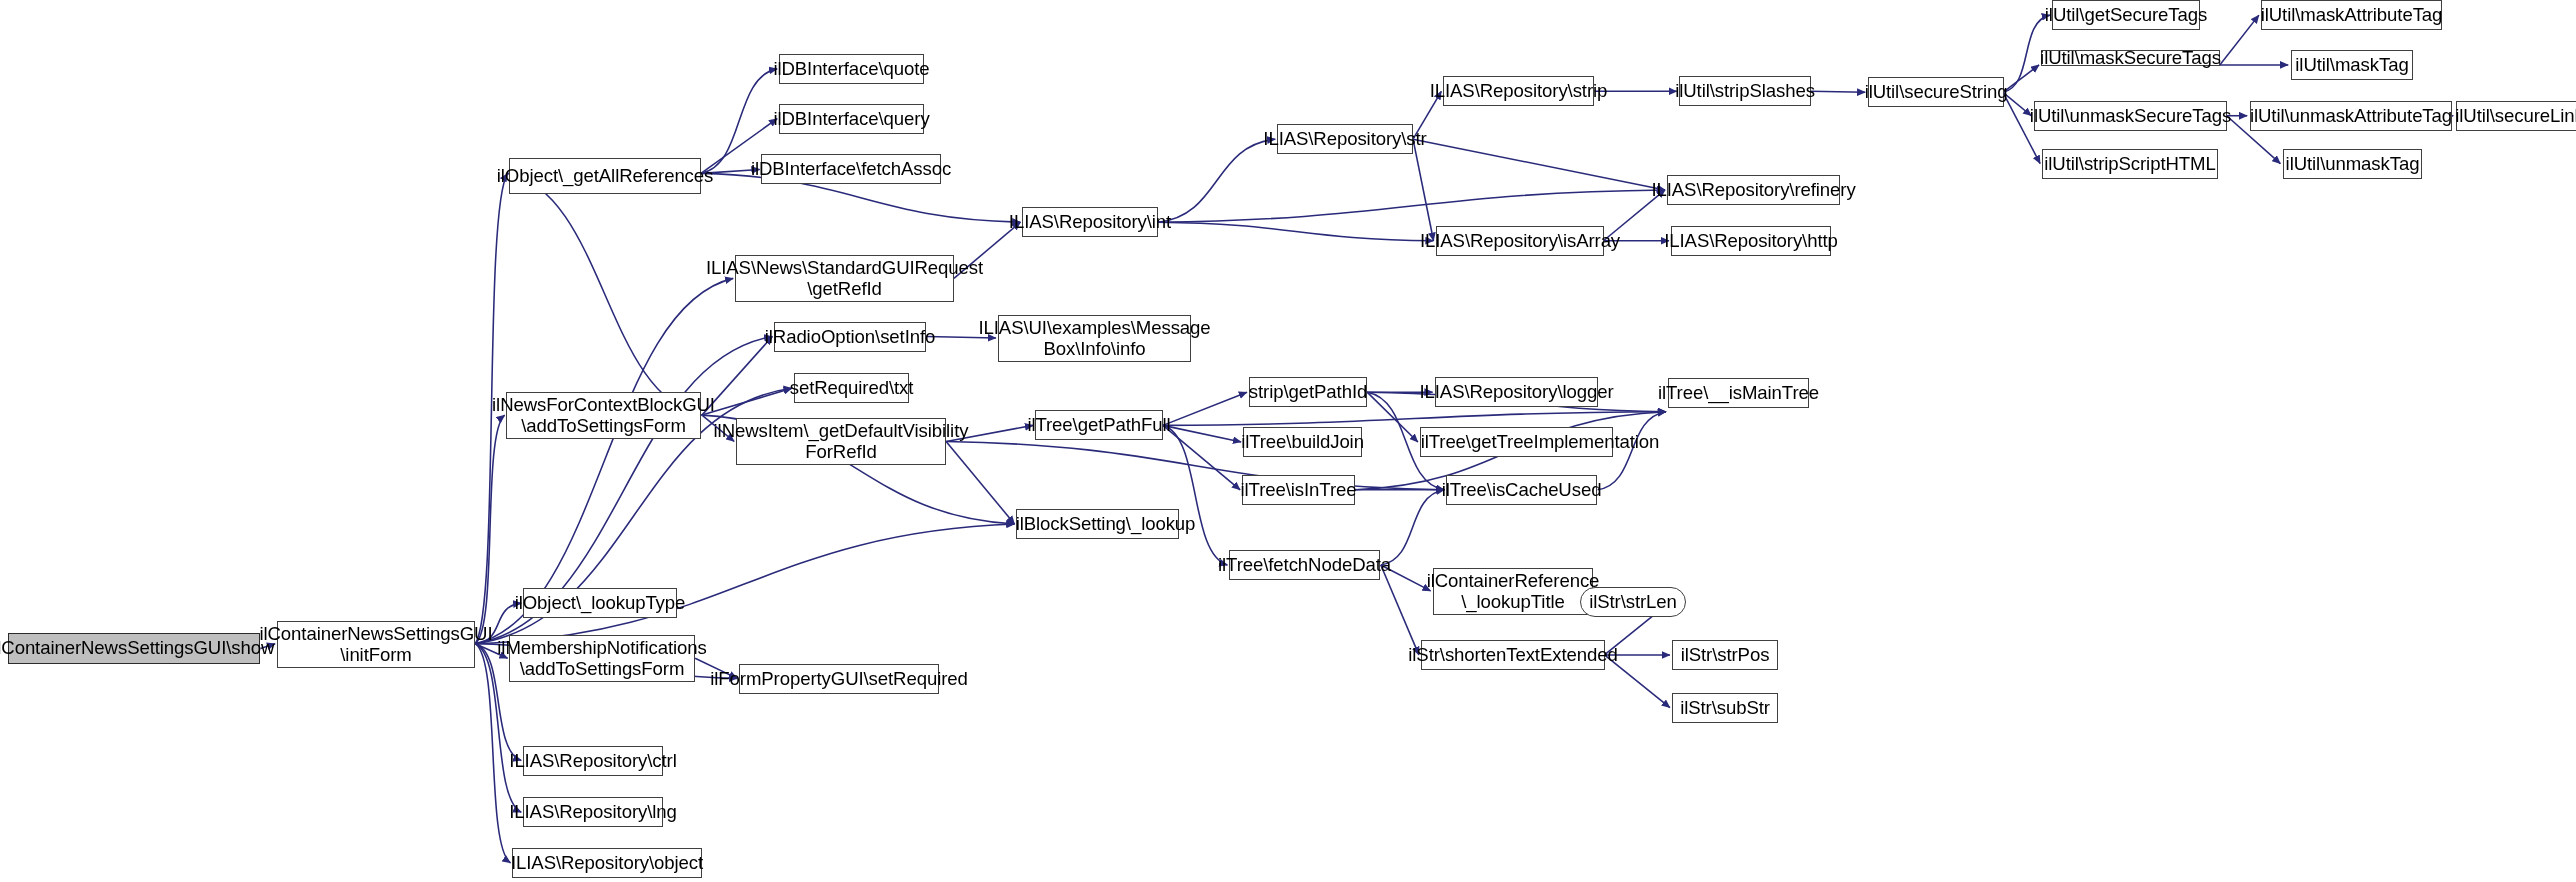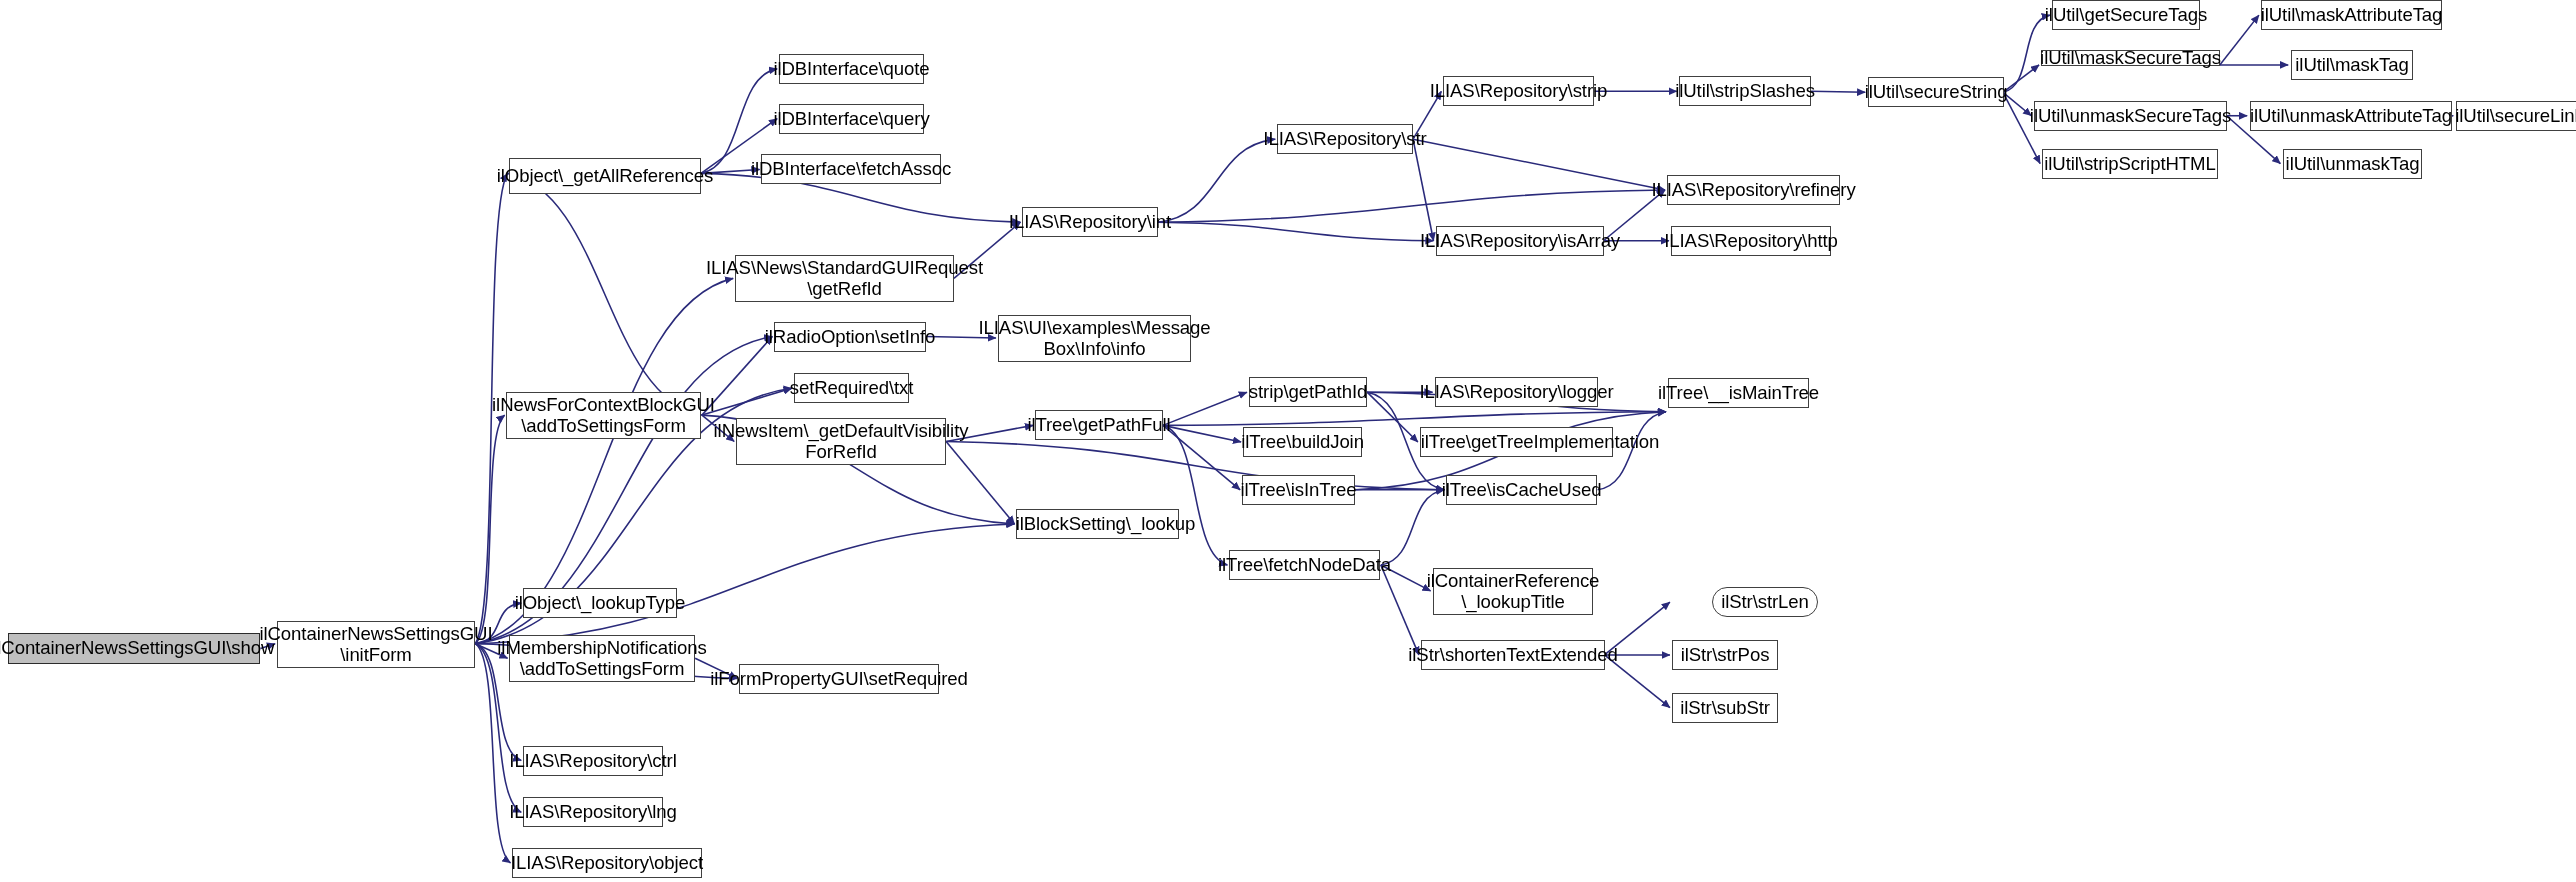--- a/index.html
+++ b/index.html
@@ -165,21 +165,21 @@
       <div class="node" style="left: 1435px; top: 377px; width: 163px; height: 30px;">ILIAS\Repository\logger</div>
       <div class="node" style="left: 1243px; top: 427px; width: 119px; height: 30px;">ilTree\buildJoin</div>
       <div class="node" style="left: 1420px; top: 427px; width: 193px; height: 30px; padding-left: 47px;">ilTree\getTreeImplementation</div>
       <div class="node" style="left: 1242px; top: 475px; width: 113px; height: 30px;">ilTree\isInTree</div>
       <div class="node" style="left: 1446px; top: 475px; width: 151px; height: 30px;">ilTree\isCacheUsed</div>
       <div class="node" style="left: 1668px; top: 378px; width: 141px; height: 30px;">ilTree\__isMainTree</div>
       <div class="node" style="left: 1229px; top: 550px; width: 151px; height: 30px;">ilTree\fetchNodeData</div>
       <div class="node" style="left: 1433px; top: 568px; width: 160px; height: 47px;">ilContainerReference
 \_lookupTitle</div>
       <div class="node" style="left: 1421px; top: 640px; width: 184px; height: 30px;">ilStr\shortenTextExtended</div>
-      <div class="node" style="left: 1712px; top: 587px; width: 106px; height: 30px; border-radius: 15px;">ilStr\strLen</div>
+      <div class="node" style="left: 1580px; top: 587px; width: 106px; height: 30px; border-radius: 15px;">ilStr\strLen</div>
       <div class="node" style="left: 1672px; top: 640px; width: 106px; height: 30px;">ilStr\strPos</div>
       <div class="node" style="left: 1672px; top: 693px; width: 106px; height: 30px;">ilStr\subStr</div>
       <div class="node" style="left: 523px; top: 588px; width: 154px; height: 30px;">ilObject\_lookupType</div>
       <div class="node" style="left: 509px; top: 635px; width: 186px; height: 47px;">ilMembershipNotifications
 \addToSettingsForm</div>
       <div class="node" style="left: 739px; top: 664px; width: 200px; height: 30px;">ilFormPropertyGUI\setRequired</div>
       <div class="node" style="left: 523px; top: 746px; width: 140px; height: 30px;">ILIAS\Repository\ctrl</div>
       <div class="node" style="left: 523px; top: 797px; width: 140px; height: 30px;">ILIAS\Repository\lng</div>
       <div class="node" style="left: 512px; top: 848px; width: 190px; height: 30px;">ILIAS\Repository\object</div>
     </div>

